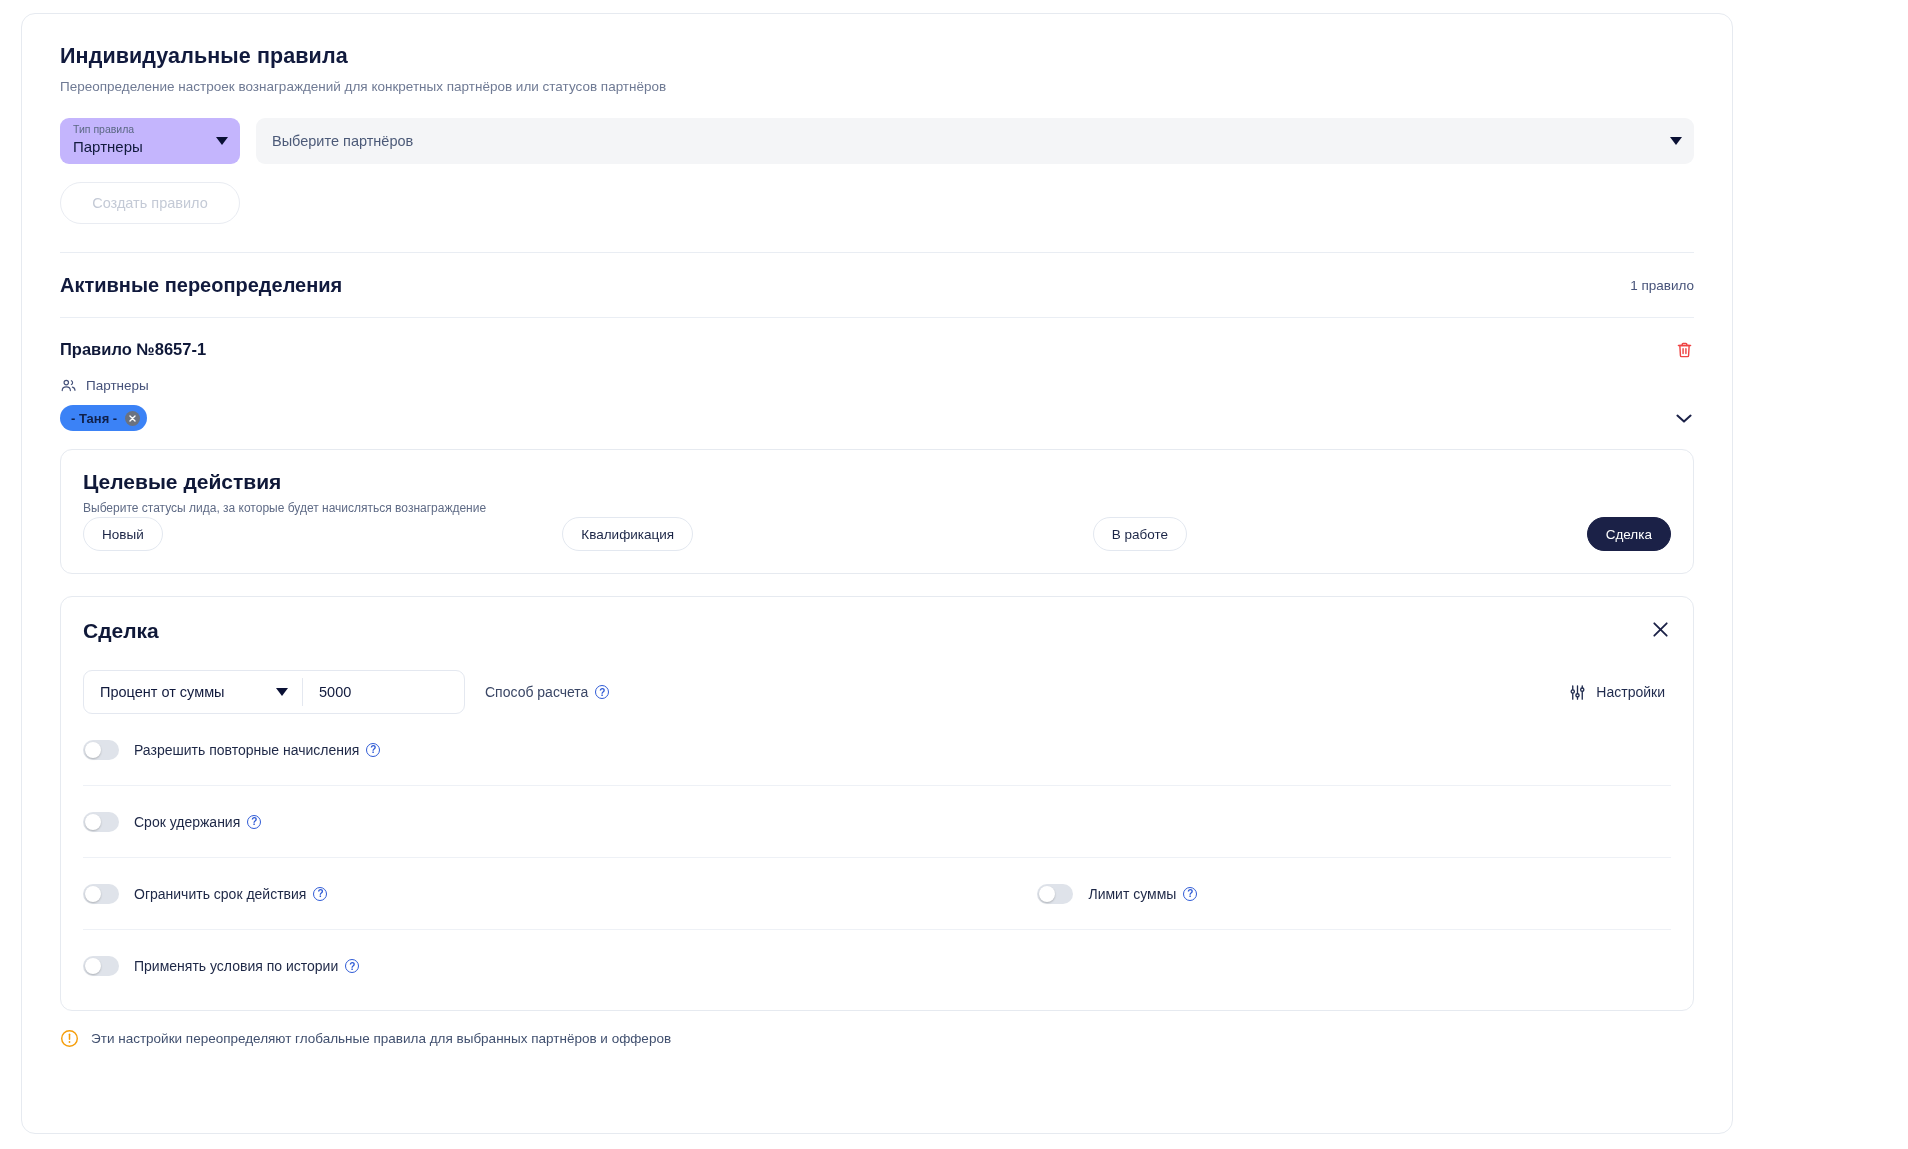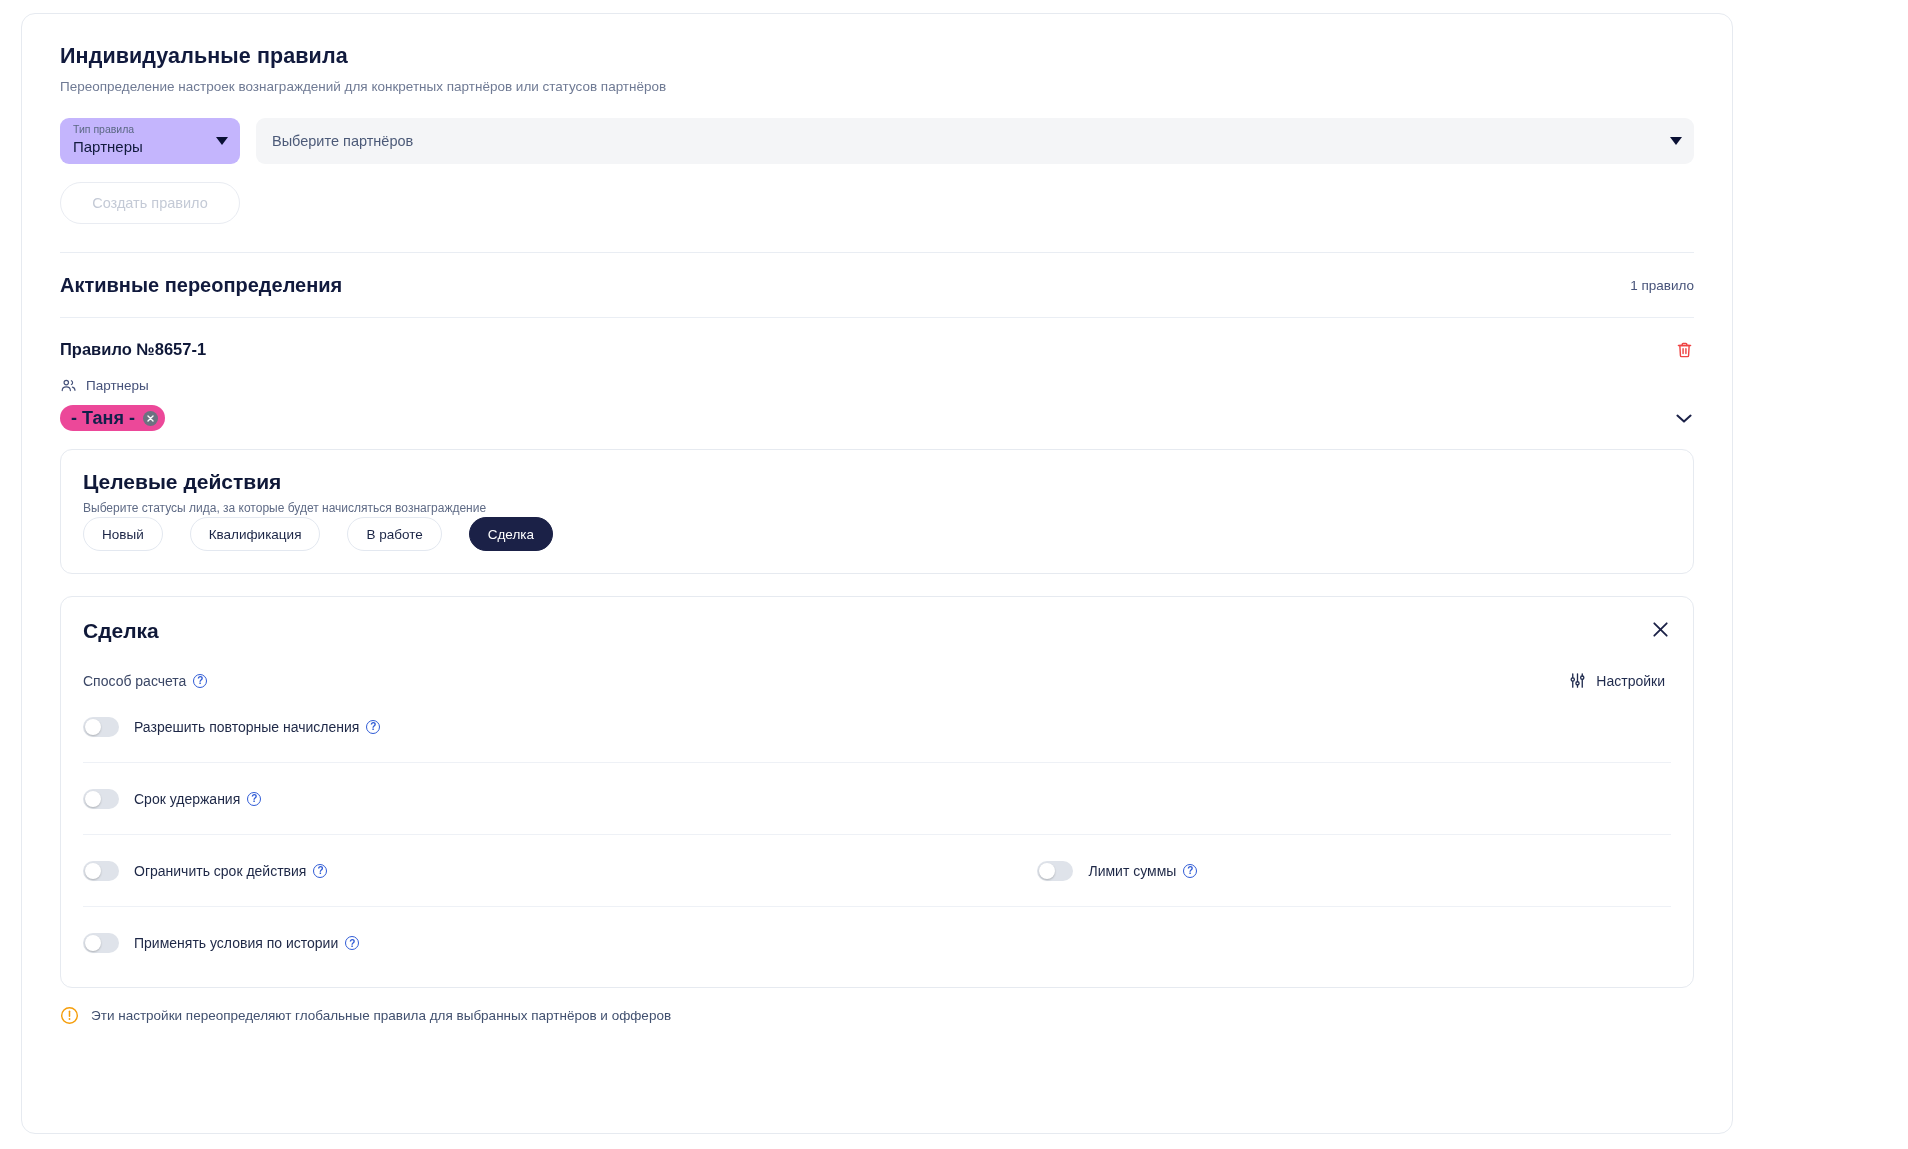--- a/index.html
+++ b/index.html
@@ -176,23 +176,23 @@
     justify-content: space-between;
     margin-top: 11px;
   }
   .chips { display: flex; gap: 8px; flex-wrap: wrap; }
   .chip {
     display: inline-flex;
     align-items: center;
     gap: 8px;
     height: 26px;
     padding: 0 7px 0 11px;
-    background: #ec4899;
+    background: #3b82f6;
     border-radius: 13px;
-    font-size: 18px;
+    font-size: 13px;
     font-weight: 600;
     color: #10204a;
   }
   .chip-x {
     width: 15px; height: 15px;
     border-radius: 50%;
     background: #6b7280;
     display: inline-flex;
     align-items: center;
     justify-content: center;
@@ -212,21 +212,21 @@
     font-weight: 700;
     color: #0f1838;
     margin: 0 0 7px 0;
   }
   .ic-sub {
     font-size: 12px;
     color: #5f6b86;
     margin: 0 0 2px 0;
   }
 
-  .pills { display: flex; gap: 27px; }
+  .pills { display: flex; gap: 27px; justify-content: space-between; }
   .pill {
     height: 34px;
     padding: 0 18px;
     border-radius: 17px;
     border: 1px solid #e3e8f0;
     background: #ffffff;
     color: #1b2546;
     font-size: 13.5px;
     display: inline-flex;
     align-items: center;
@@ -454,20 +454,28 @@
             <h4 class="ic-title">Сделка</h4>
             <button class="icon-btn">
               <svg width="21" height="21" viewBox="0 0 22 22" fill="none">
                 <path d="M4.5 4.5l13 13M17.5 4.5l-13 13" stroke="#1b2147" stroke-width="1.9" stroke-linecap="round"></path>
               </svg>
             </button>
           </div>
 
           <div class="calc-row">
             <div class="calc-left">
+              <div class="combo">
+                <div class="combo-sel">
+                  <span>Процент от суммы</span>
+                  <span class="caret"></span>
+                </div>
+                <div class="combo-divider"></div>
+                <input class="combo-input" type="text" value="5000" style="">
+              </div>
               <span class="calc-label">
                 <span>Способ расчета</span>
                 <span class="help">?</span>
               </span>
             </div>
 
             <button class="settings-btn">
               <svg width="19" height="19" viewBox="0 0 20 20" fill="none">
                 <path d="M5 3v4M5 11v6M10 3v8M10 15v2M15 3v2M15 9v8" stroke="#1f2a4d" stroke-width="1.4" stroke-linecap="round"></path>
                 <circle cx="5" cy="9" r="1.7" stroke="#1f2a4d" stroke-width="1.4"></circle>

